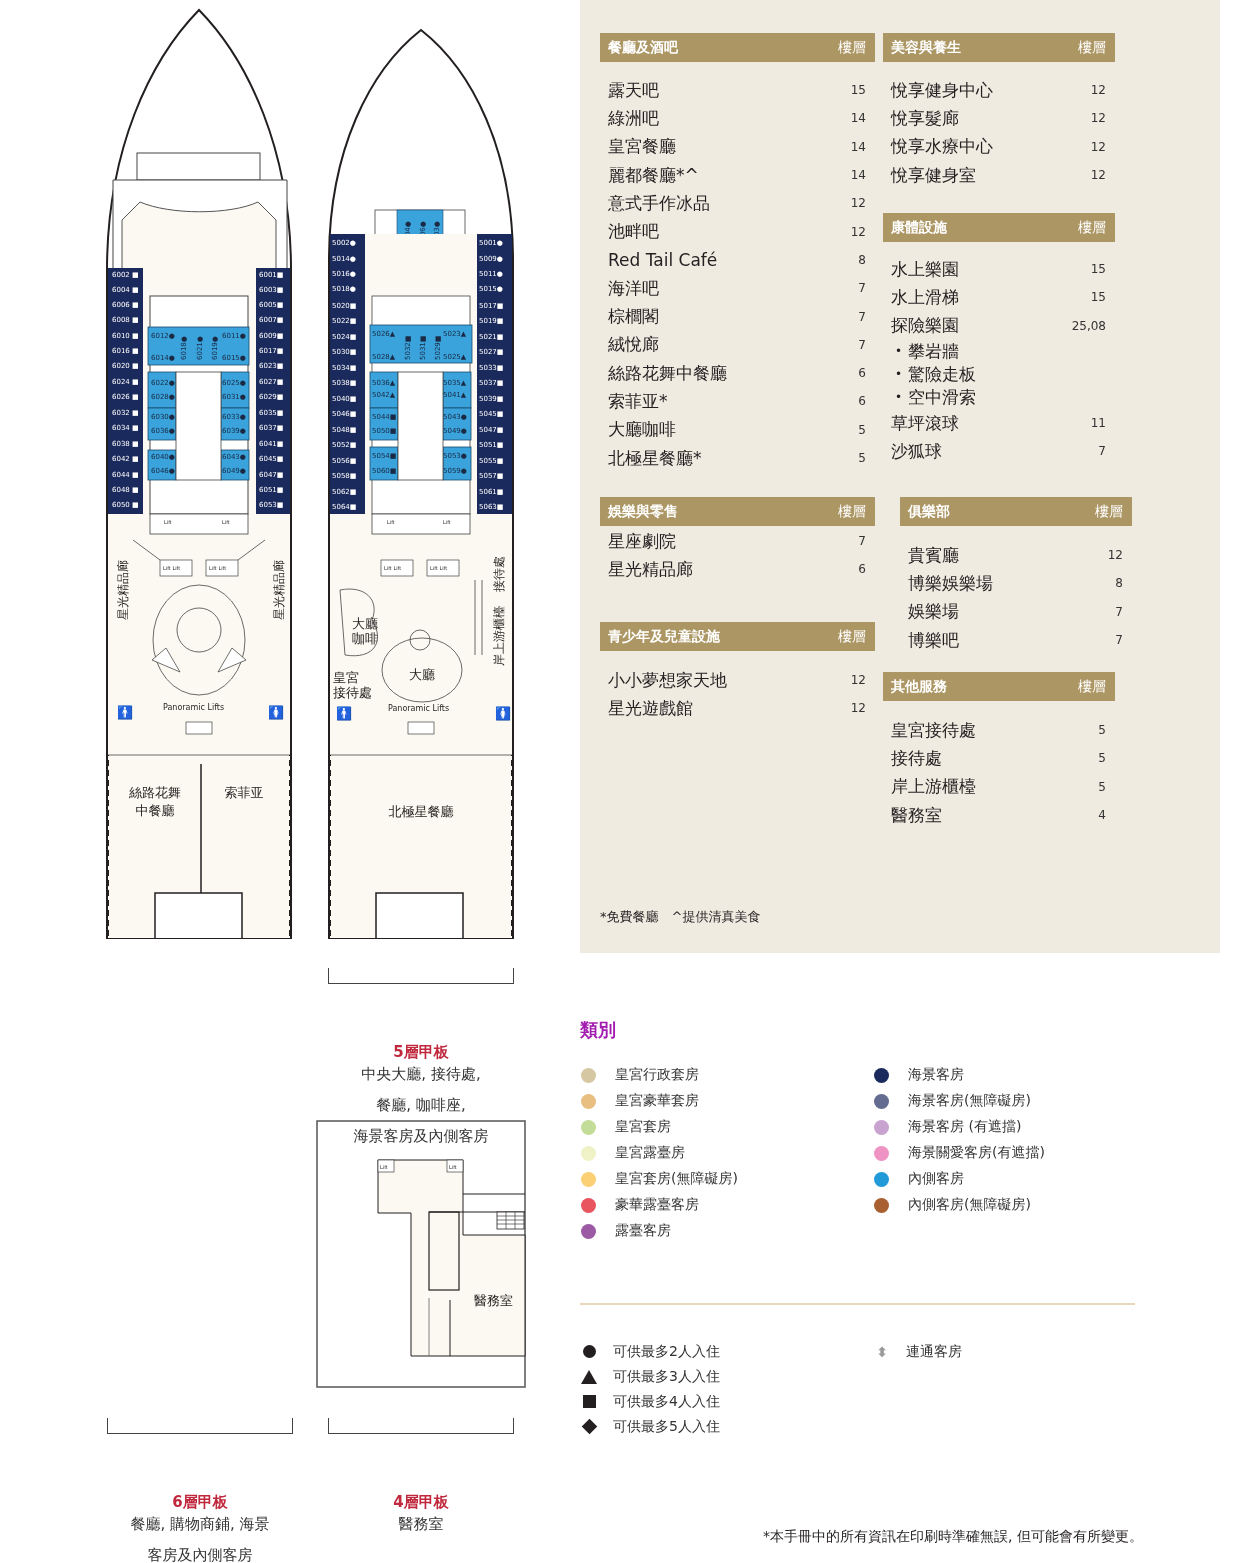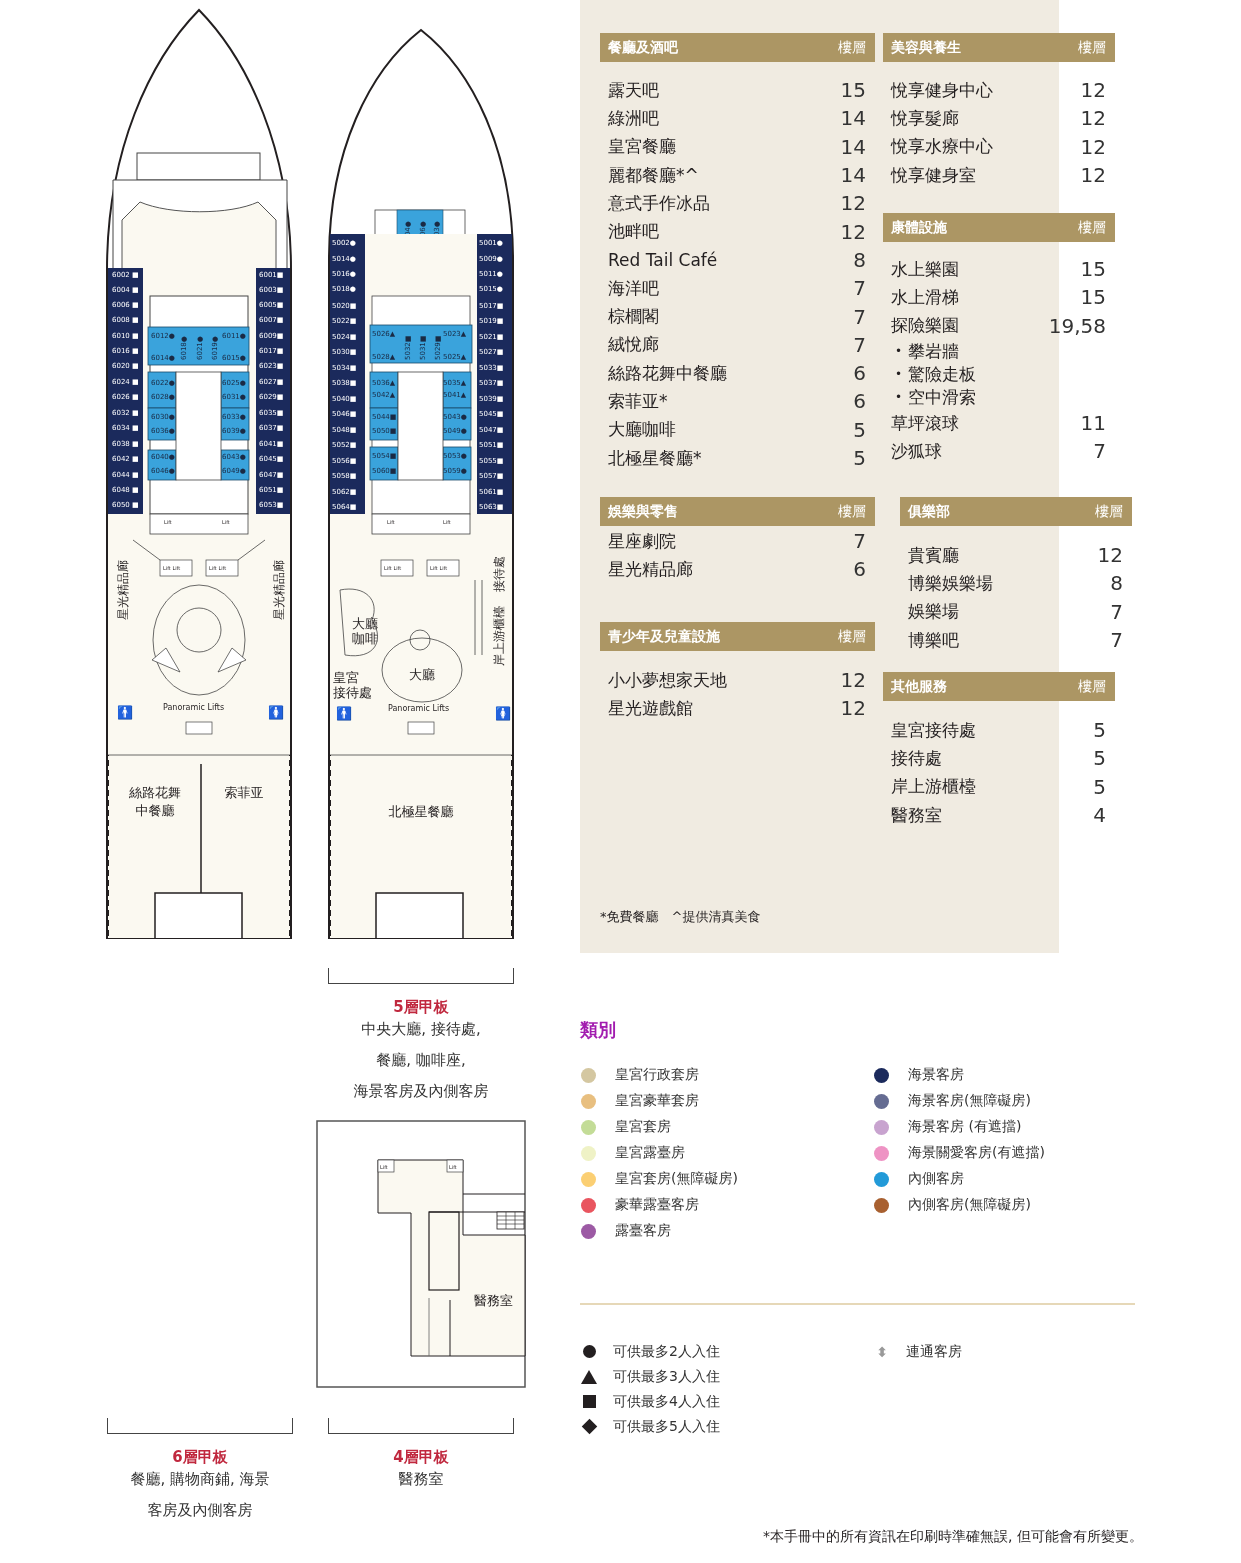--- a/index.html
+++ b/index.html
@@ -5,33 +5,33 @@
   * { box-sizing: border-box; margin: 0; padding: 0; }
   html, body { width: 1241px; height: 1563px; background: #ffffff; overflow: hidden; }
   body { position: relative; font-family: "DejaVu Sans", "Liberation Sans", sans-serif; color: #231f20; }
 
   
   .deck-svg { position: absolute; left: 0; top: 0; }
   .plan-label { font-size: 13px; fill: #231f20; font-family: "DejaVu Sans", sans-serif; }
 
   .deck-caption { position: absolute; text-align: center; }
   .deck-caption .bracket { position: absolute; border: 1px solid #444; border-top: none; height: 16px; }
-  .deck-caption .deck-title { color: #c0283e; font-size: 15px; font-weight: bold; }
+  .deck-caption .deck-title { color: #c0283e; font-size: 15px; font-weight: bold; margin-top: 45px; }
   .deck-caption .deck-desc { color: #333; font-size: 15px; line-height: 19px; margin-top: 12px; }
 
   
-  .panel { position: absolute; left: 580px; top: 0; width: 479px; height: 953px; background: #f0ebe1; }
+  .panel { position: absolute; left: 580px; top: 0; width: 640px; height: 953px; background: #f0ebe1; }
   .section { position: absolute; }
   .section-header { height: 29px; background: #ac9664; color: #fff; font-size: 14px; font-weight: bold;
                     display: flex; justify-content: space-between; align-items: center; padding: 0 9px 0 8px; }
   .section-header .floor-h { font-weight: normal; font-size: 14px; }
   .rows { padding: 0 0 0 8px; }
   .row { display: flex; justify-content: space-between; height: 28.3px; align-items: center; font-size: 17px; padding-right: 9px; }
   .row .name { color: #231f20; }
-  .row .floor { color: #333; font-size: 20px; }
+  .row .floor { color: #333; font-size: 12px; }
   .sub { height: 23px; font-size: 17px; display: flex; align-items: center; padding-left: 4px; }
   .sub .dot { margin-right: 6px; font-size: 12px; }
   .footnote { position: absolute; left: 20px; top: 908px; font-size: 13px; color: #231f20; }
 
   
   .legend-title { position: absolute; left: 580px; top: 1018px; color: #a21caf; font-size: 18px; font-weight: bold; }
   .legend-col { position: absolute; }
   .legend-item { display: flex; align-items: center; height: 26px; font-size: 14px; color: #333; }
   .legend-item .swatch { width: 15px; height: 15px; border-radius: 50%; margin-right: 19px; flex: none; }
   .divider { position: absolute; left: 580px; top: 1303px; width: 555px; height: 2px; background: #e6d8b8; }
@@ -429,21 +429,21 @@
       <div class="row">
           <span class="name">水上樂園</span>
           <span class="floor">15</span>
         </div>
       <div class="row">
           <span class="name">水上滑梯</span>
           <span class="floor">15</span>
         </div>
       <div class="row">
           <span class="name">探險樂園</span>
-          <span class="floor">19,58</span>
+          <span class="floor">25,08</span>
         </div>
       <div class="sub">
           <span class="dot">•</span>
           <span>攀岩牆</span>
         </div>
       <div class="sub">
           <span class="dot">•</span>
           <span>驚險走板</span>
         </div>
       <div class="sub">

